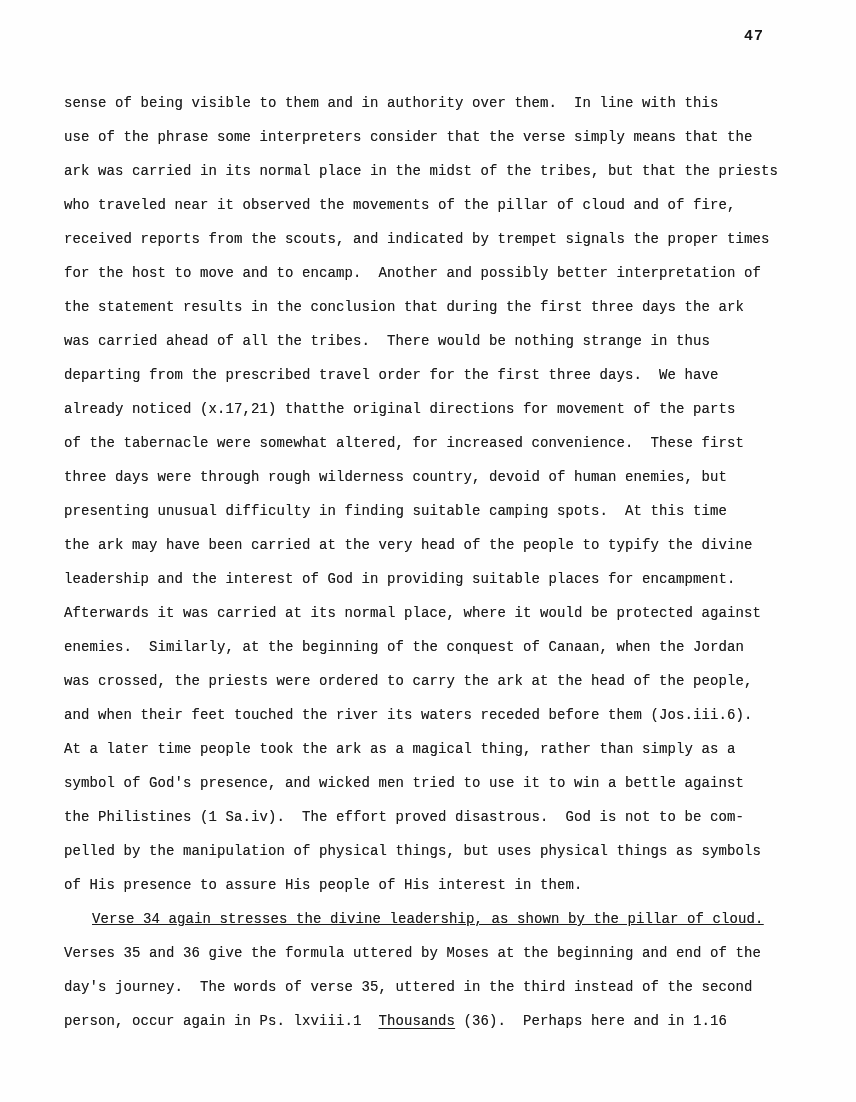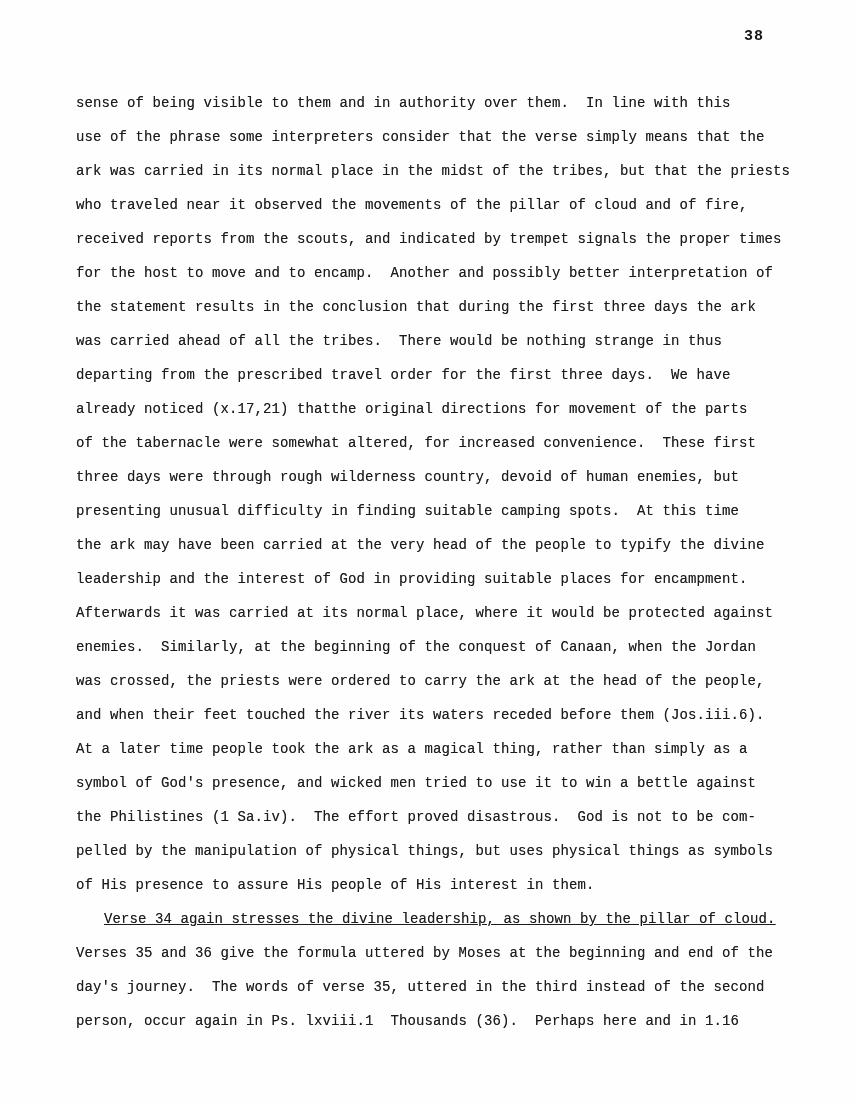--- a/index.html
+++ b/index.html
@@ -25,42 +25,43 @@
     top: 28px;
     left: 744px;
     font-size: 15px;
     font-weight: bold;
     letter-spacing: 1px;
     color: #161616;
   }
   .doc-body {
     position: absolute;
     top: 86px;
-    left: 76px;
+    left: 64px;
     width: 726px;
     font-size: 14px;
     line-height: 34px;
     white-space: pre-wrap;
     color: #1c1c1c;
     
     text-shadow: 0 0 0.4px rgba(20,20,20,0.55);
   }
   .line {
     height: 34px;
     white-space: pre;
     letter-spacing: 0.1px;
   }
   .line.indent {
     padding-left: 28px;
     text-decoration: underline;
   }
   .u {
+    text-decoration: underline;
     text-underline-offset: 3px;
     text-align: right;
   }
 </style>
 </head>
 <body>
 
 <div class="page">
-  <div class="page-number">38</div>
+  <div class="page-number">47</div>
   <div class="doc-body"><div class="line">sense of being visible to them and in authority over them.  In line with this</div><div class="line">use of the phrase some interpreters consider that the verse simply means that the</div><div class="line">ark was carried in its normal place in the midst of the tribes, but that the priests</div><div class="line">who traveled near it observed the movements of the pillar of cloud and of fire,</div><div class="line">received reports from the scouts, and indicated by trempet signals the proper times</div><div class="line">for the host to move and to encamp.  Another and possibly better interpretation of</div><div class="line">the statement results in the conclusion that during the first three days the ark</div><div class="line">was carried ahead of all the tribes.  There would be nothing strange in thus</div><div class="line">departing from the prescribed travel order for the first three days.  We have</div><div class="line">already noticed (x.17,21) thatthe original directions for movement of the parts</div><div class="line">of the tabernacle were somewhat altered, for increased convenience.  These first</div><div class="line">three days were through rough wilderness country, devoid of human enemies, but</div><div class="line">presenting unusual difficulty in finding suitable camping spots.  At this time</div><div class="line">the ark may have been carried at the very head of the people to typify the divine</div><div class="line">leadership and the interest of God in providing suitable places for encampment.</div><div class="line">Afterwards it was carried at its normal place, where it would be protected against</div><div class="line">enemies.  Similarly, at the beginning of the conquest of Canaan, when the Jordan</div><div class="line">was crossed, the priests were ordered to carry the ark at the head of the people,</div><div class="line">and when their feet touched the river its waters receded before them (Jos.iii.6).</div><div class="line">At a later time people took the ark as a magical thing, rather than simply as a</div><div class="line">symbol of God's presence, and wicked men tried to use it to win a bettle against</div><div class="line">the Philistines (1 Sa.iv).  The effort proved disastrous.  God is not to be com-</div><div class="line">pelled by the manipulation of physical things, but uses physical things as symbols</div><div class="line">of His presence to assure His people of His interest in them.</div><div class="line indent">Verse 34 again stresses the divine leadership, as shown by the pillar of cloud.</div><div class="line">Verses 35 and 36 give the formula uttered by Moses at the beginning and end of the</div><div class="line">day's journey.  The words of verse 35, uttered in the third instead of the second</div><div class="line"><span>person, occur again in Ps. lxviii.1  </span><span class="u">Thousands</span><span> (36).  Perhaps here and in 1.16</span></div></div>
 </div>
 
 </body></html>

